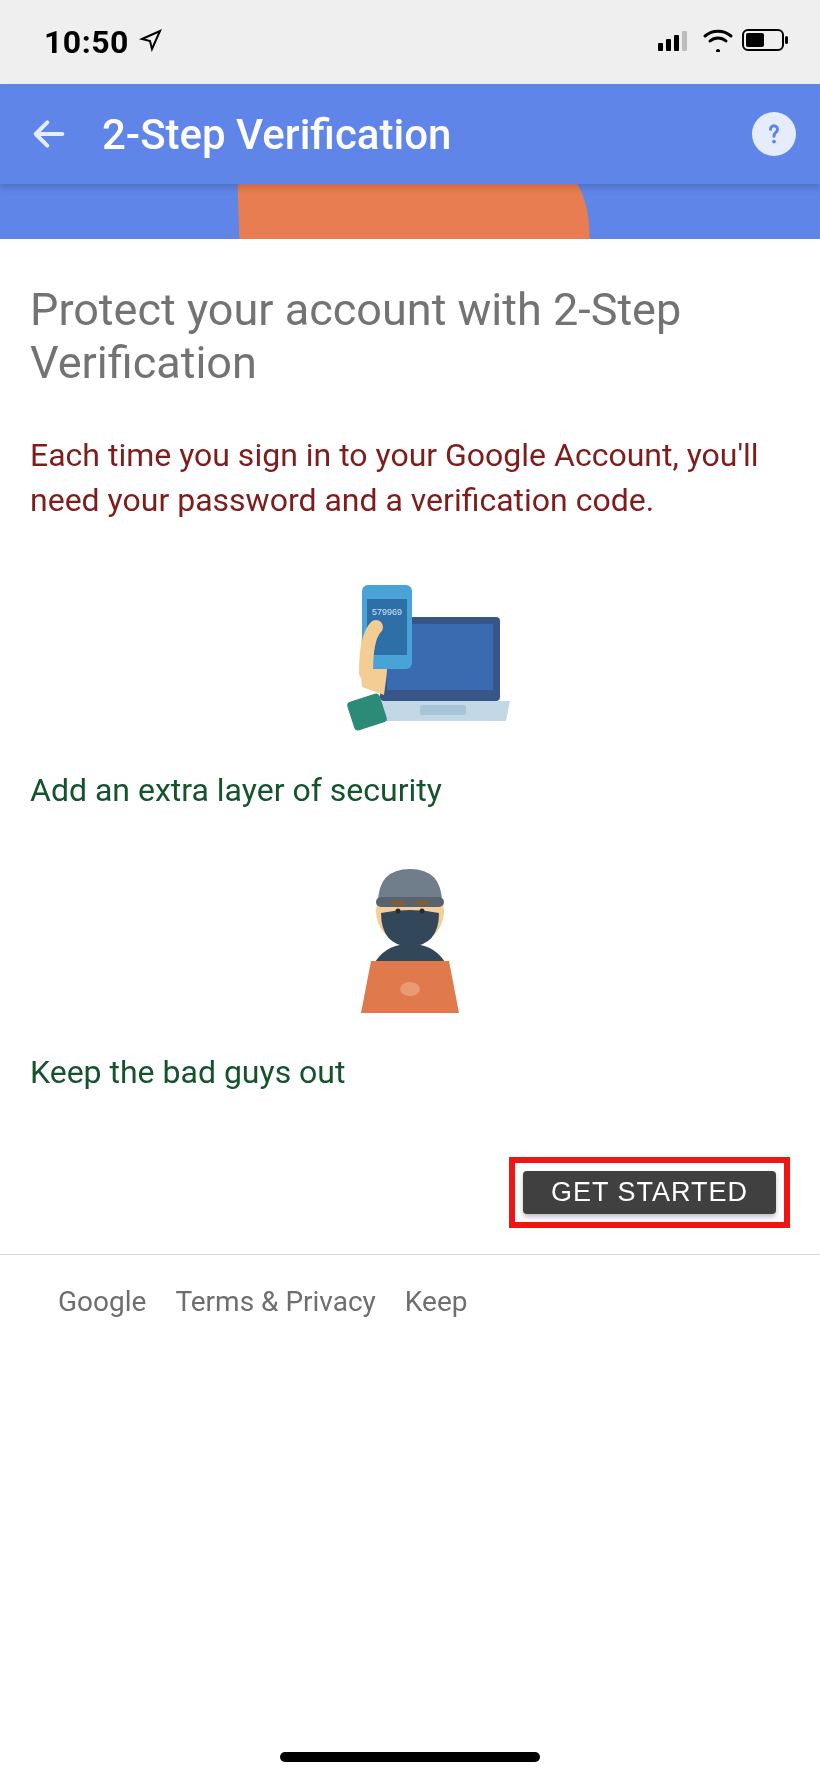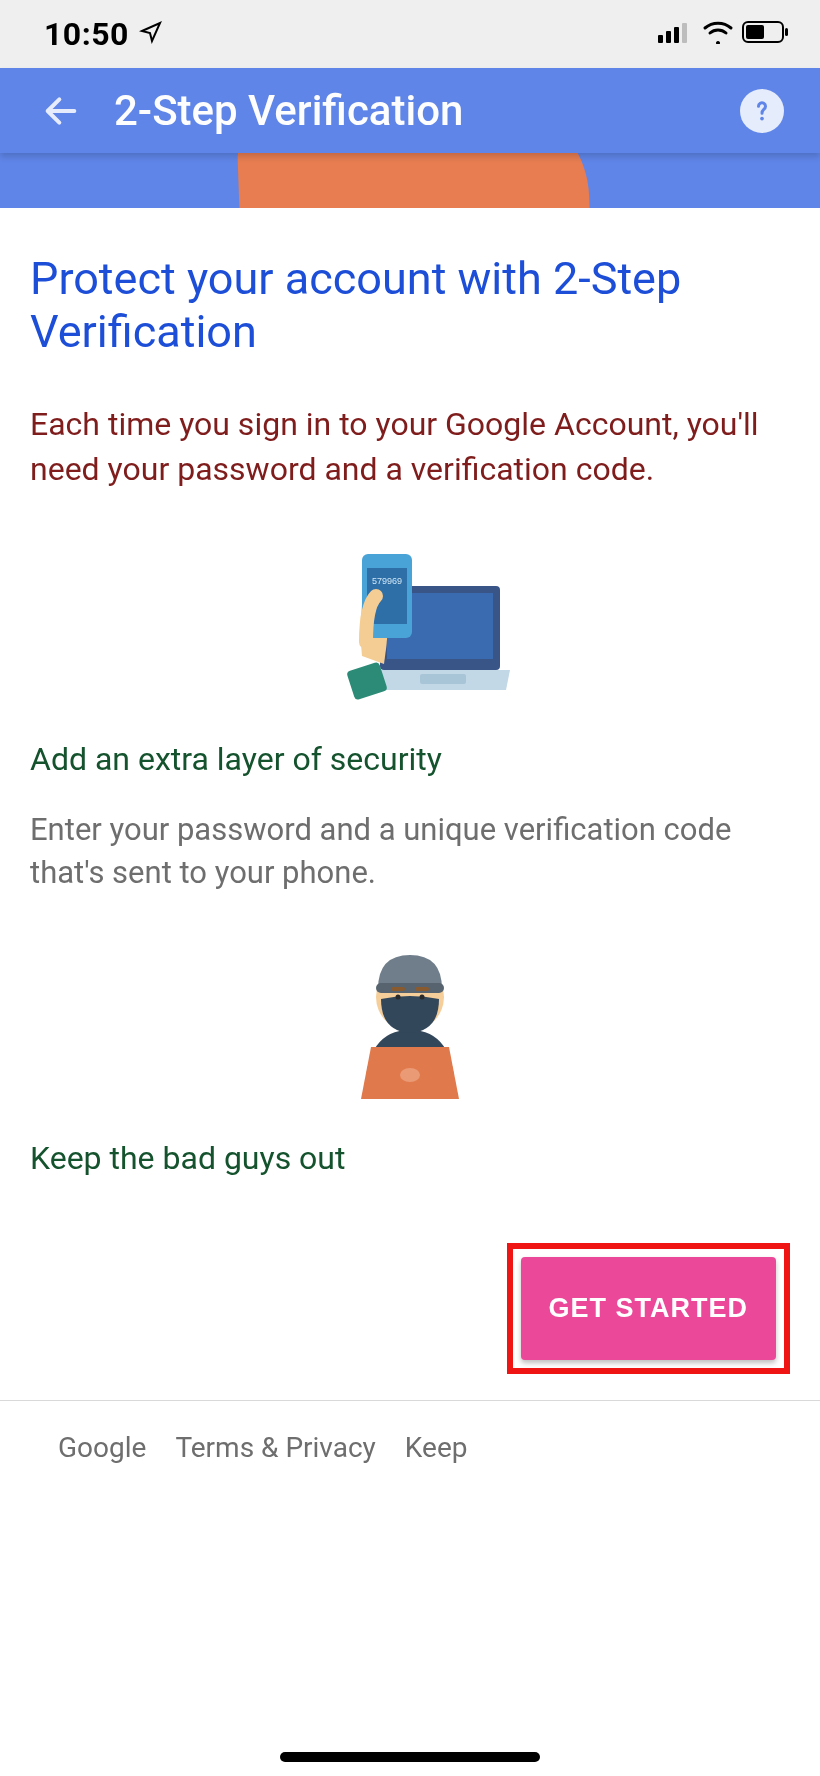--- a/index.html
+++ b/index.html
@@ -4,21 +4,21 @@
 <style>
   * { box-sizing: border-box; margin: 0; padding: 0; }
   html, body {
     width: 820px;
     height: 1776px;
     font-family: -apple-system, Roboto, "Helvetica Neue", Arial, sans-serif;
     background: #fff;
     overflow: hidden;
   }
   .status-bar {
-    height: 68px;
+    height: 84px;
     background: #efefef;
     display: flex;
     align-items: center;
     justify-content: space-between;
     padding: 0 30px 0 44px;
   }
   .status-left {
     display: flex;
     align-items: center;
     gap: 10px;
@@ -28,25 +28,25 @@
     font-weight: 700;
     color: #000;
     letter-spacing: 0.5px;
   }
   .status-right {
     display: flex;
     align-items: center;
     gap: 8px;
   }
   .app-bar {
-    height: 85px;
+    height: 100px;
     background: #5f85e8;
     display: flex;
     align-items: center;
-    padding: 0 36px;
+    padding: 0 24px;
     box-shadow: 0 4px 6px rgba(0,0,0,0.15);
     position: relative;
     z-index: 2;
   }
   .back-btn {
     width: 50px;
     height: 50px;
     display: flex;
     align-items: center;
     justify-content: center;
@@ -93,21 +93,21 @@
     height: 160px;
     background: #e77d51;
     border-radius: 45px 45px 0 0;
   }
   .content {
     padding: 44px 30px 0 30px;
   }
   .page-title {
     font-size: 45px;
     line-height: 1.18;
-    color: #1d4ed8;
+    color: #737373;
     font-weight: 400;
     margin-bottom: 44px;
   }
   .page-desc {
     font-size: 32px;
     line-height: 1.4;
     color: #7f1d1d;
     margin-bottom: 6px;
   }
   .learn-link {
@@ -139,26 +139,26 @@
     justify-content: flex-end;
     padding: 36px 30px 26px 30px;
     margin-top: 28px;
   }
   .highlight-box {
     border: 6px solid #ef1515;
     padding: 8px;
     display: inline-block;
   }
   .cta-btn {
-    background: #ec4899;
+    background: #404040;
     color: #fefeff;
     font-size: 27px;
-    font-weight: 700;
+    font-weight: 400;
     letter-spacing: 1px;
-    padding: 36px 28px;
+    padding: 6px 28px;
     border: none;
     border-radius: 4px;
     box-shadow: 0 3px 5px rgba(0,0,0,0.25);
     cursor: pointer;
   }
   .footer {
     border-top: 1px solid #d9d9d9;
     padding: 30px 58px;
     display: flex;
     gap: 29px;
@@ -254,21 +254,20 @@
       <path d="M55 40 Q48 70 52 110 L74 118 Q80 80 78 45 Z" fill="#f4cd94"></path>
 
       <rect x="52" y="8" width="50" height="84" rx="6" fill="#4aa3d6"></rect>
       <rect x="57" y="22" width="40" height="56" fill="#2e6fa8"></rect>
       <text x="77" y="38" text-anchor="middle" font-size="9" fill="#cfe7f5" font-family="Arial">579969</text>
       <path d="M66 50 Q56 60 56 96" stroke="#f4cd94" stroke-width="14" fill="none" stroke-linecap="round"></path>
     </svg>
   </div>
 
   <h2 class="section-title">Add an extra layer of security</h2>
-  <p class="section-desc">Enter your password and a unique verification code that's sent to your phone.</p>
 
   
   <div class="illustration-wrap" style="margin-top:40px; margin-bottom:34px;">
     <svg width="170" height="170" viewBox="0 0 170 170">
 
       <path d="M40 160 Q40 95 85 95 Q130 95 130 160 Z" fill="#33475a"></path>
 
       <circle cx="85" cy="62" r="34" fill="#f5ce9a"></circle>
 
       <path d="M53 54 Q53 20 85 20 Q117 20 117 54 Z" fill="#6f7e8a"></path>

